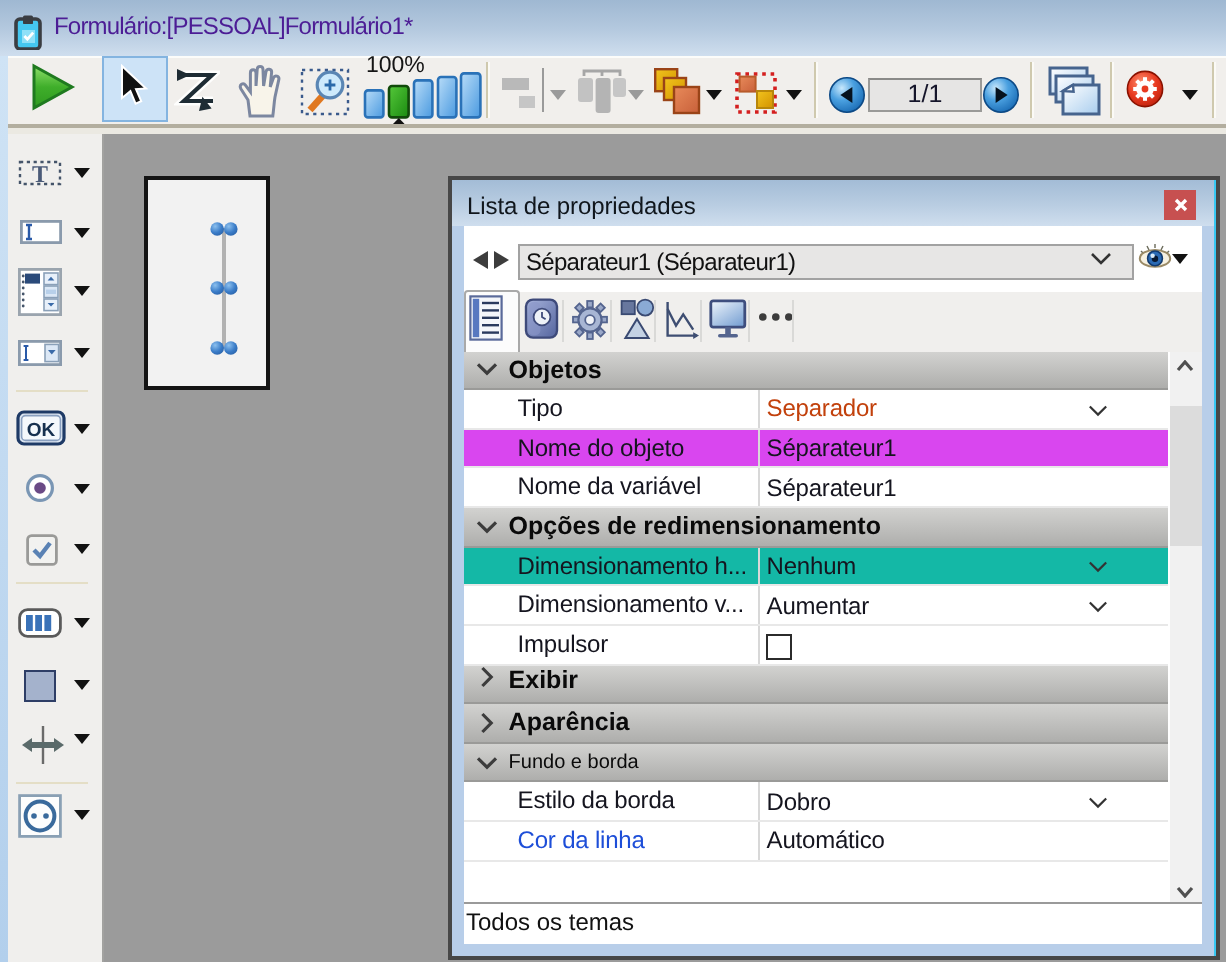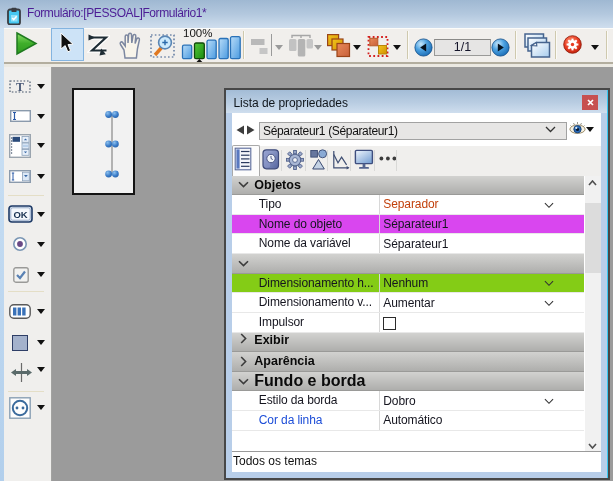--- a/index.html
+++ b/index.html
@@ -448,22 +448,23 @@
       <span style="position:absolute;left:26.5px;top:0;line-height:19.6px;font-size:12px;letter-spacing:-0.1px;color:#15151f;">Nome da variável</span>
       <div style="position:absolute;left:147px;top:0;width:1px;height:100%;background:#d8d8d8;"></div>
       <div style="position:absolute;left:151px;top:0;height:100%;display:flex;align-items:center;">
           <span style="font-size:12px;letter-spacing:-0.1px;color:#15151f;">Séparateur1</span>
         </div>
       </div>
       <div style="height:19.64px;display:flex;align-items:center;background:linear-gradient(180deg,#d2d2d0,#aeaeac);border-bottom:1px solid #9a9a98;box-sizing:border-box;">
       <svg width="11" height="7" viewBox="0 0 11 7" style="margin:0 5px 0 6px;">
           <path d="M1 1.2 L5.5 5.6 L10 1.2" fill="none" stroke="#3c3c3c" stroke-width="1.6"></path>
         </svg>
-      </div>
-      <div style="height:19.64px;position:relative;background:#84cc16;border-bottom:1px solid #e8e8e8;box-sizing:border-box;">
+        <span style="font-size:12.5px;font-weight:bold;color:#0a0a0a;">Opções de redimensionamento</span>
+      </div>
+      <div style="height:19.64px;position:relative;background:#14b8a6;border-bottom:1px solid #e8e8e8;box-sizing:border-box;">
       <span style="position:absolute;left:26.5px;top:0;line-height:19.6px;font-size:12px;letter-spacing:-0.1px;color:#15151f;">Dimensionamento h...</span>
       <div style="position:absolute;left:147px;top:0;width:1px;height:100%;background:#d8d8d8;"></div>
       <div style="position:absolute;left:151px;top:0;height:100%;display:flex;align-items:center;">
           <span style="font-size:12px;letter-spacing:-0.1px;color:#15151f;">Nenhum</span>
         </div>
       <svg width="10" height="7" viewBox="0 0 11 7" style="position:absolute;left:312px;top:6.5px;">
           <path d="M1 1 L5.5 5.5 L10 1" fill="none" stroke="#333" stroke-width="1.2"></path>
         </svg>
       </div>
       <div style="height:19.64px;position:relative;background:#fff;border-bottom:1px solid #e8e8e8;box-sizing:border-box;">
@@ -492,21 +493,21 @@
       <div style="height:19.64px;display:flex;align-items:center;background:linear-gradient(180deg,#d2d2d0,#aeaeac);border-bottom:1px solid #9a9a98;box-sizing:border-box;">
       <svg width="7" height="11" viewBox="0 0 7 11" style="margin:0 7px 0 8px;">
           <path d="M1.2 1 L5.6 5.5 L1.2 10" fill="none" stroke="#3c3c3c" stroke-width="1.6"></path>
         </svg>
         <span style="font-size:12.5px;font-weight:bold;color:#0a0a0a;">Aparência</span>
       </div>
       <div style="height:19.64px;display:flex;align-items:center;background:linear-gradient(180deg,#d2d2d0,#aeaeac);border-bottom:1px solid #9a9a98;box-sizing:border-box;">
       <svg width="11" height="7" viewBox="0 0 11 7" style="margin:0 5px 0 6px;">
           <path d="M1 1.2 L5.5 5.6 L10 1.2" fill="none" stroke="#3c3c3c" stroke-width="1.6"></path>
         </svg>
-        <span style="font-size:16px;font-weight:bold;color:#0a0a0a;">Fundo e borda</span>
+        <span style="font-size:10px;font-weight:normal;color:#0a0a0a;">Fundo e borda</span>
       </div>
       <div style="height:19.64px;position:relative;background:#fff;border-bottom:1px solid #e8e8e8;box-sizing:border-box;">
       <span style="position:absolute;left:26.5px;top:0;line-height:19.6px;font-size:12px;letter-spacing:-0.1px;color:#15151f;">Estilo da borda</span>
       <div style="position:absolute;left:147px;top:0;width:1px;height:100%;background:#d8d8d8;"></div>
       <div style="position:absolute;left:151px;top:0;height:100%;display:flex;align-items:center;">
           <span style="font-size:12px;letter-spacing:-0.1px;color:#15151f;">Dobro</span>
         </div>
       <svg width="10" height="7" viewBox="0 0 11 7" style="position:absolute;left:312px;top:6.5px;">
           <path d="M1 1 L5.5 5.5 L10 1" fill="none" stroke="#333" stroke-width="1.2"></path>
         </svg>

